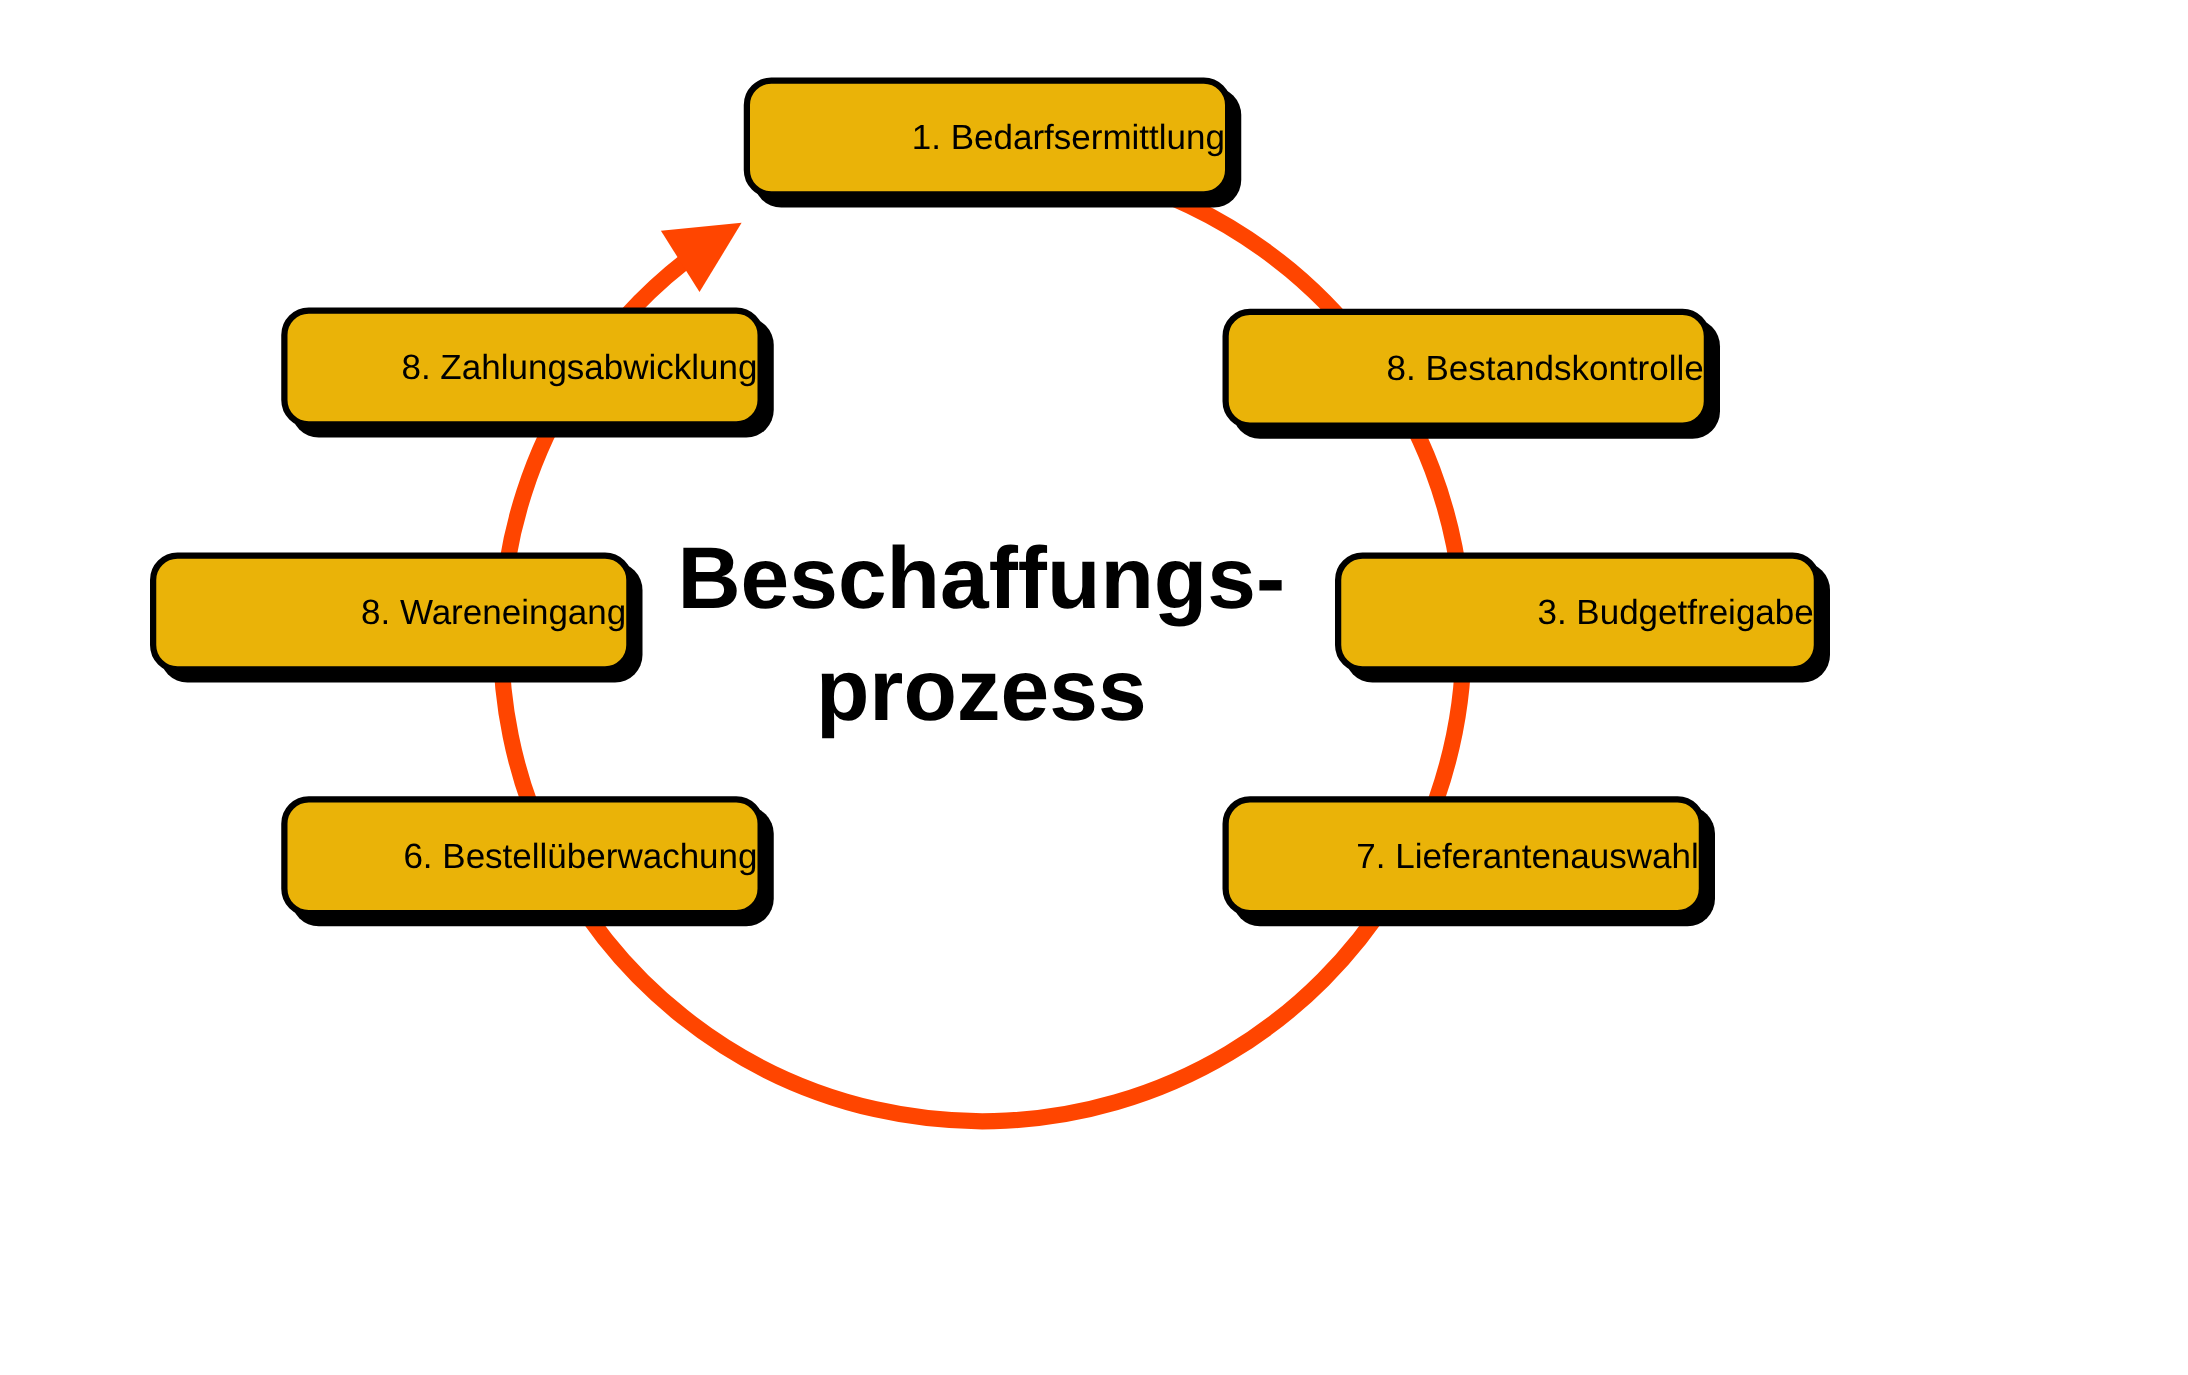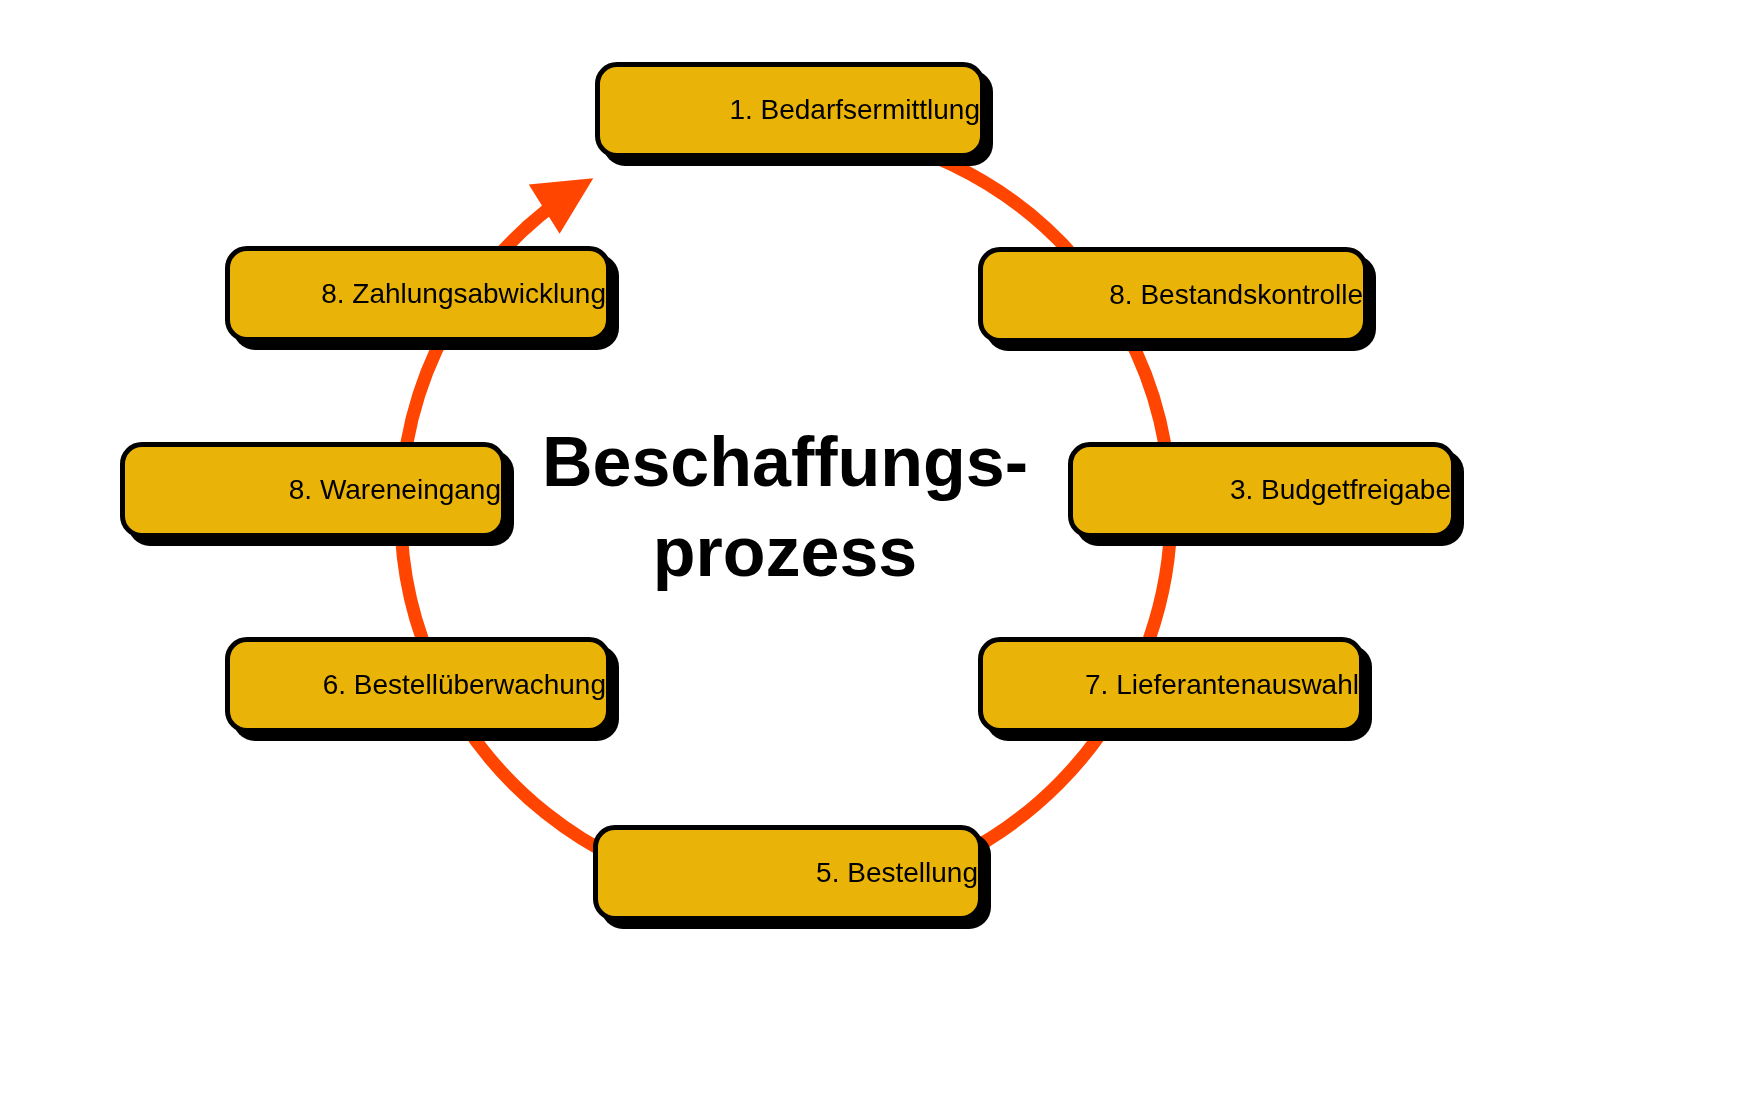--- a/index.html
+++ b/index.html
@@ -87,23 +87,20 @@
   </div>
 
   <div class="step-box step-3">
     <span>3. Budgetfreigabe</span>
   </div>
 
   <div class="step-box step-4">
     <span>7. Lieferantenauswahl</span>
   </div>
 
-  <div class="step-box step-5">
-    <span>5. Bestellung</span>
-  </div>
 
   <div class="step-box step-6">
     <span>6. Bestellüberwachung</span>
   </div>
 
   <div class="step-box step-7">
     <span>8. Wareneingang</span>
   </div>
 
   <div class="step-box step-8">

